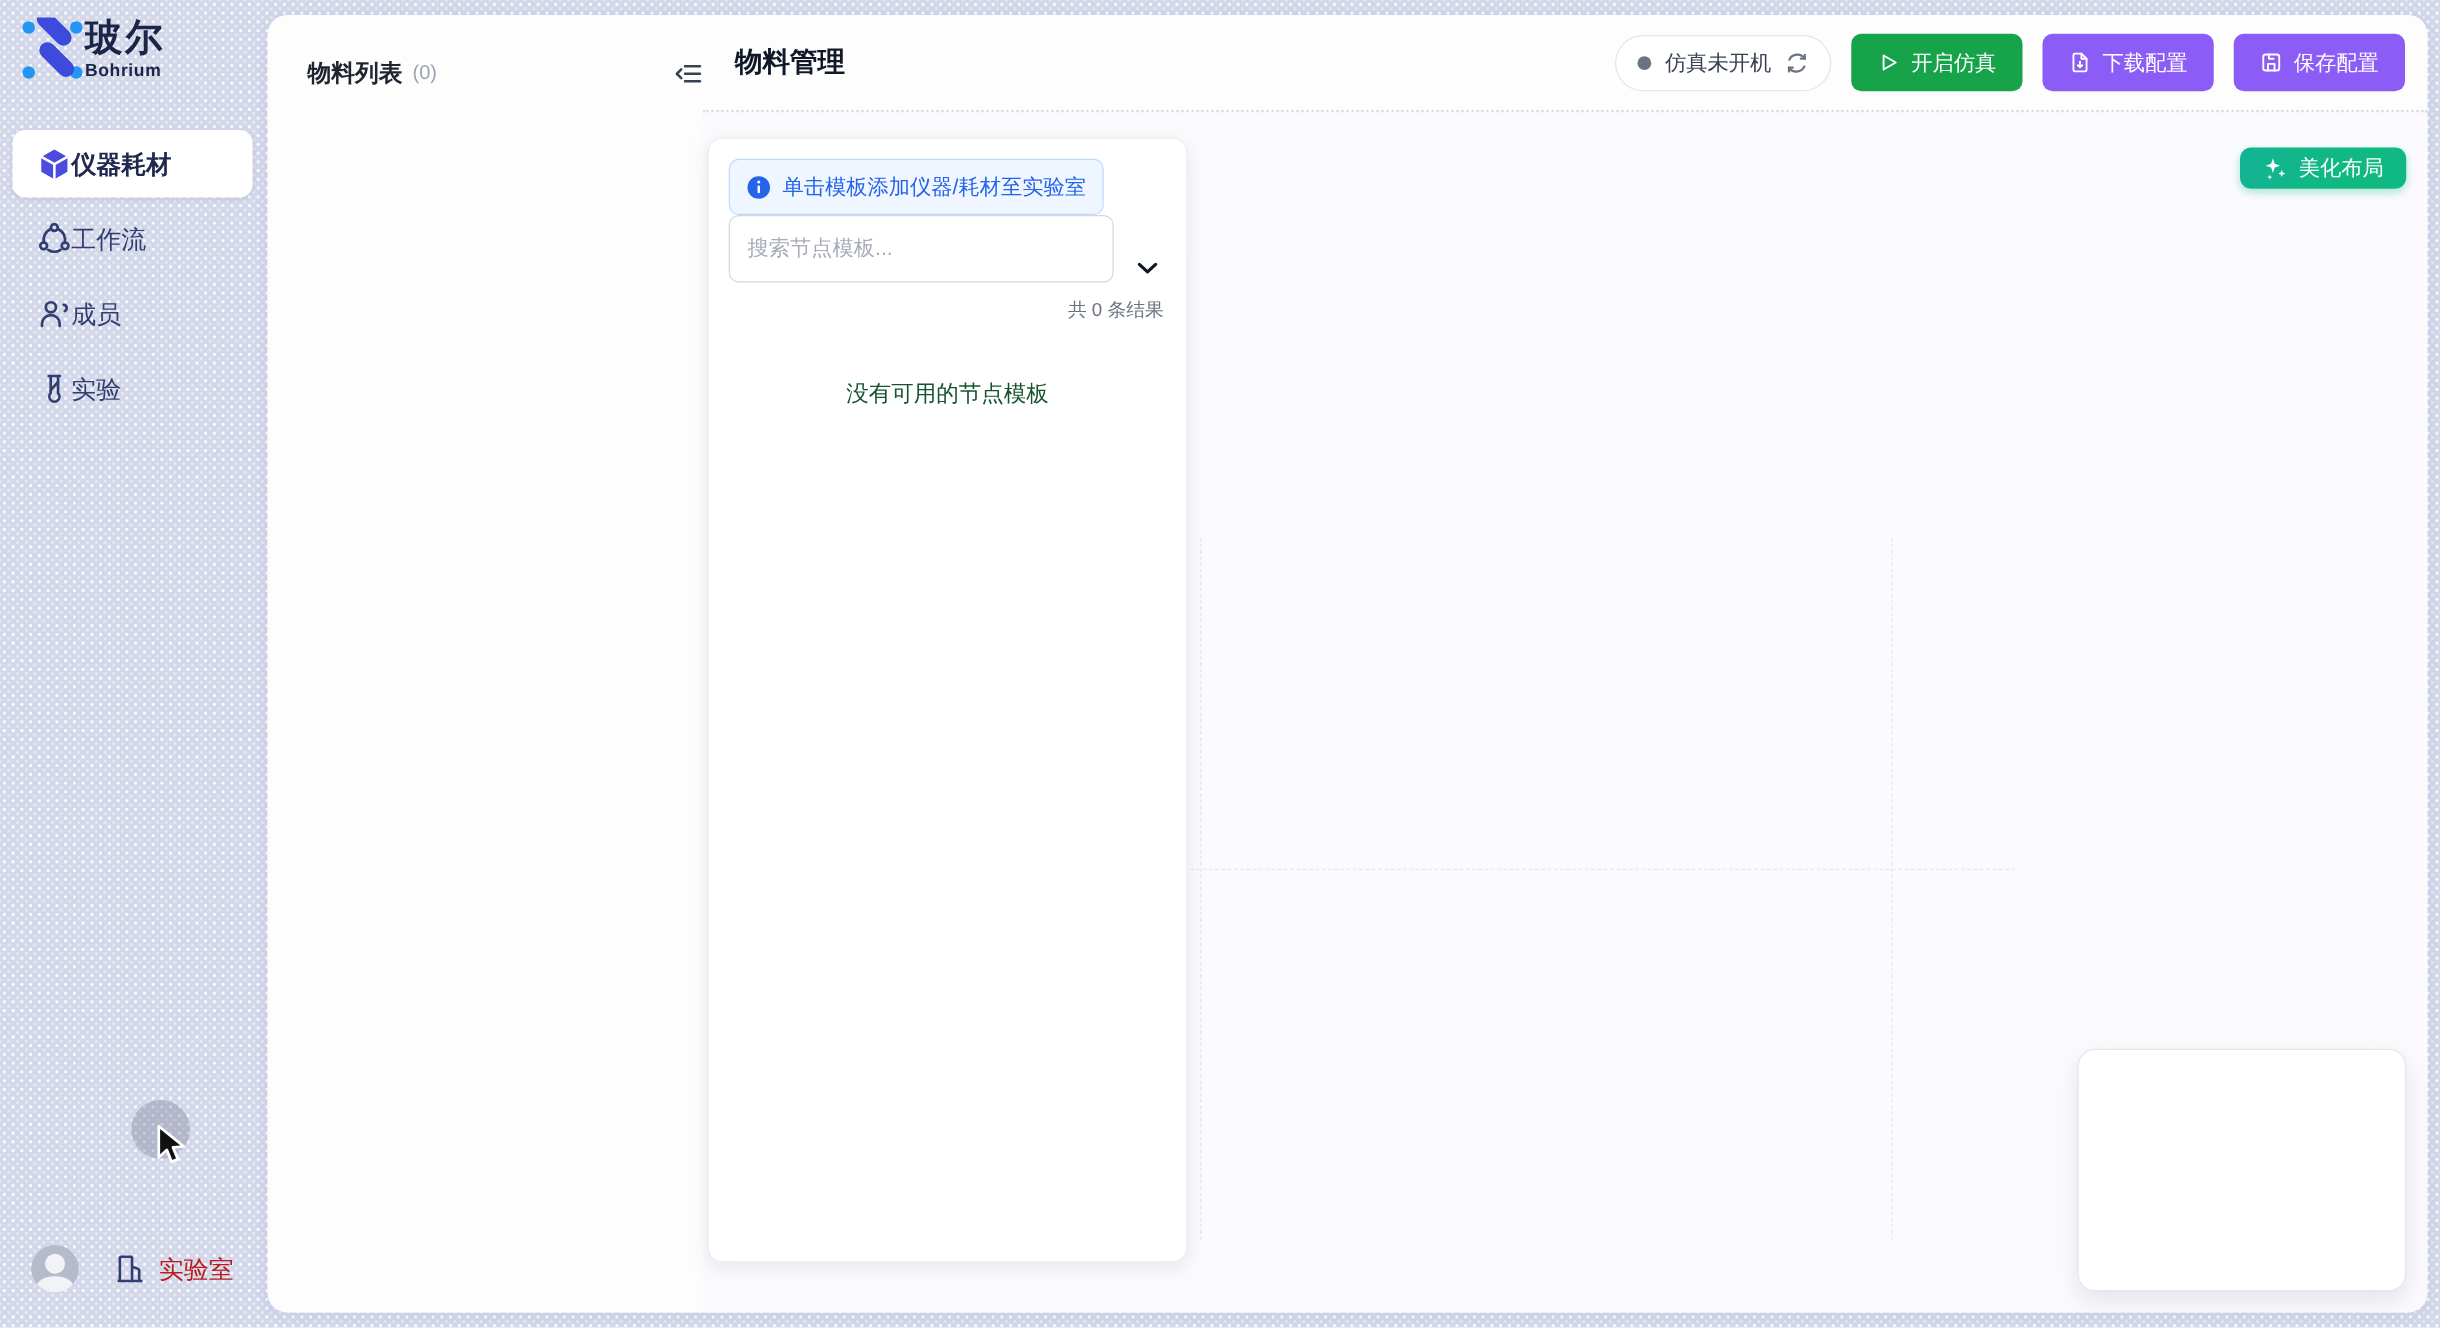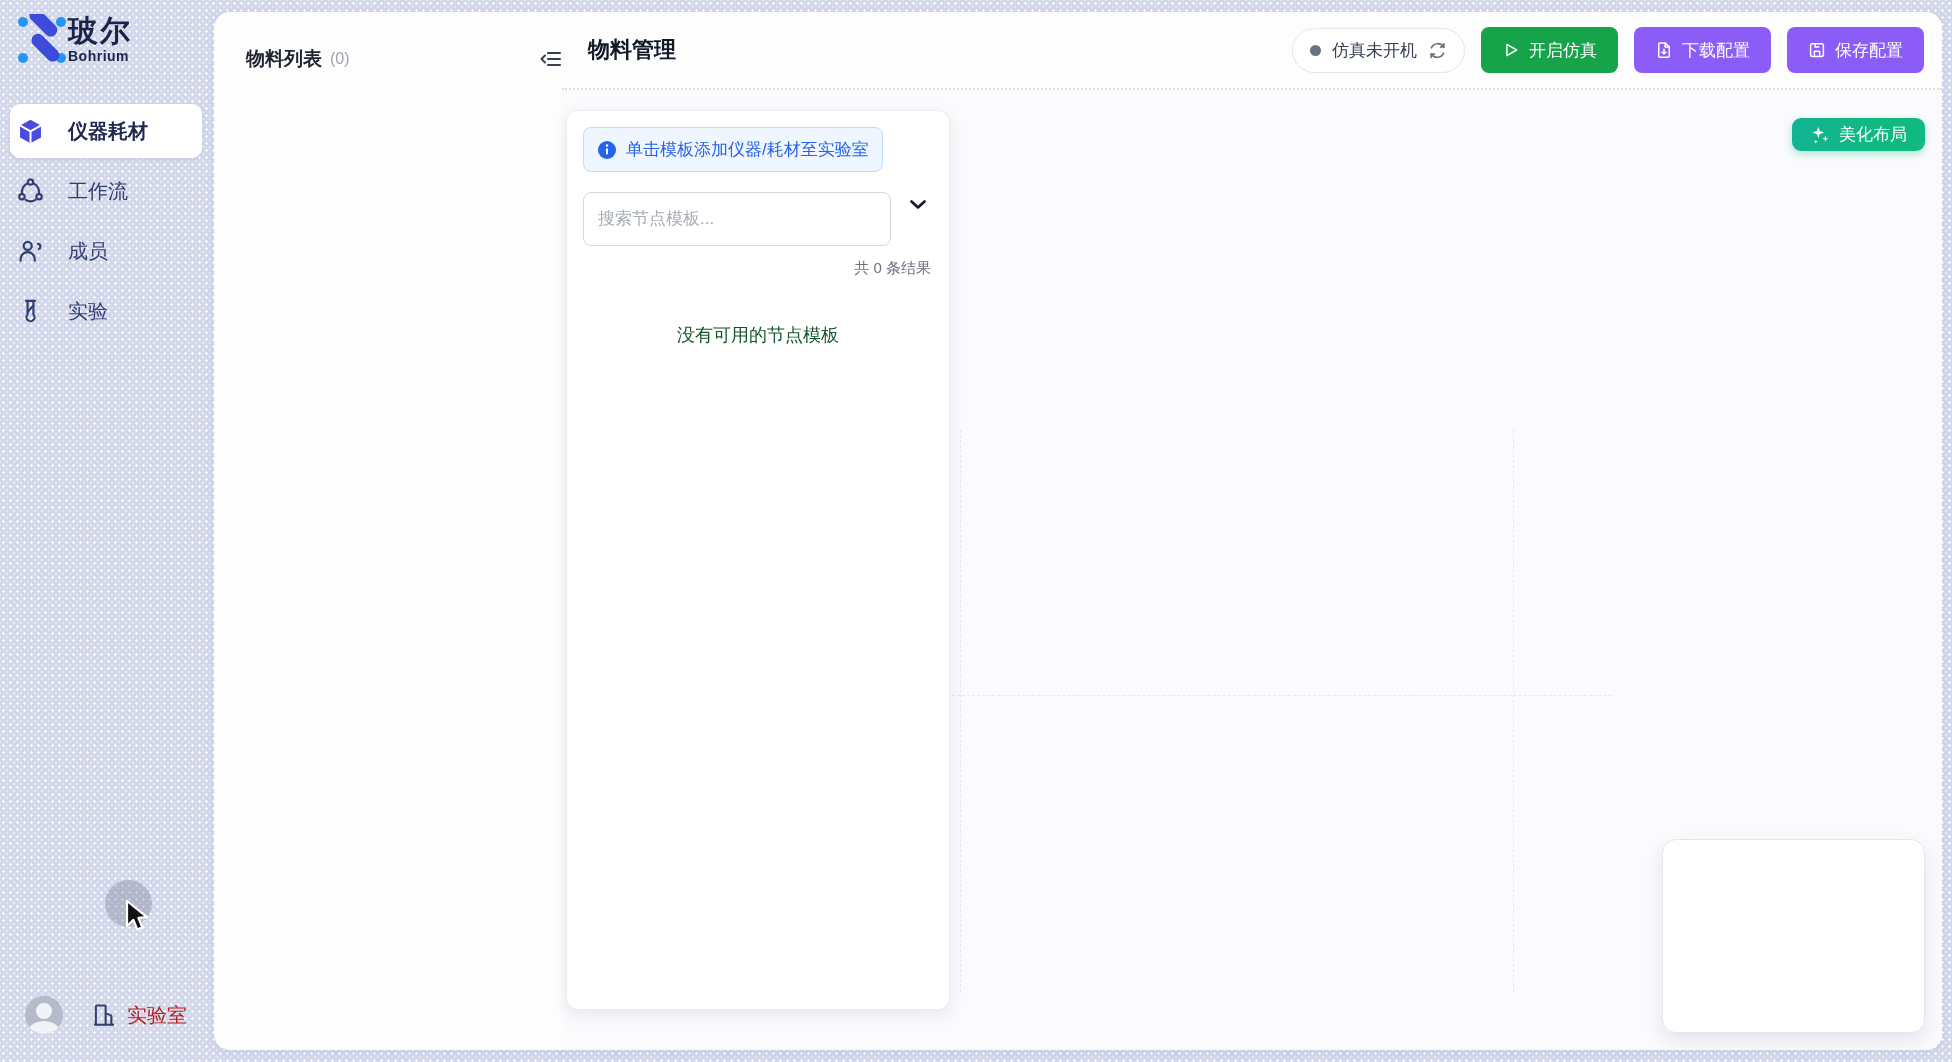--- a/index.html
+++ b/index.html
@@ -16,22 +16,22 @@
   }
 
   
   .sidebar { position:absolute; left:0; top:0; width:214px; height:1062px; }
   .logo-row { position:absolute; left:16px; top:14px; display:flex; align-items:center; }
   .logo-mark { width:52px; height:52px; }
   .brand-name { font-size:30px; font-weight:bold; color:#1b2547; line-height:30px; letter-spacing:2px; }
   .brand-sub { font-size:14px; font-weight:bold; color:#1b2547; margin-top:2px; letter-spacing:.5px; }
 
   .menu { position:absolute; left:10px; right:12px; top:104px; }
-  .menu-item { height:54px; margin-bottom:6px; display:flex; align-items:center; gap:24px;
-               padding-left:7px; border-radius:10px; color:#333e70; font-size:20px; cursor:pointer; }
+  .menu-item { height:54px; margin-bottom:6px; display:flex; align-items:center; 
+               padding-left:20px; border-radius:10px; color:#333e70; font-size:20px; cursor:pointer; }
   .menu-item .mi-icon { width:27px; height:27px; flex:0 0 27px; display:flex; }
   .menu-item.active { background:#fff; box-shadow:0 1px 4px rgba(70,80,130,.14); color:#21294e; font-weight:bold; }
 
   .sidebar-footer { position:absolute; left:25px; bottom:28px; display:flex; align-items:center; }
   .avatar { width:38px; height:38px; border-radius:50%; background:#b6bbcb; position:relative; overflow:hidden; }
   .avatar .head { position:absolute; left:11px; top:7px; width:16px; height:16px; border-radius:50%; background:#f2f3f7; }
   .avatar .body { position:absolute; left:4px; top:25px; width:30px; height:18px; border-radius:50%; background:#f2f3f7; }
   .lab-entry { display:flex; align-items:center; gap:10px; margin-left:28px; color:#b91c1c; font-size:20px; cursor:pointer; }
 
   .cursor-halo { position:absolute; left:105px; top:880px; width:47px; height:47px; border-radius:50%;
@@ -76,21 +76,21 @@
   .guide-v { border-left:1px dashed #e7e7f0; width:0; }
   .guide-h { border-top:1px dashed #e7e7f0; height:0; }
 
   
   .template-panel { position:absolute; left:4px; top:20px; width:384px; height:900px;
                     background:#fff; border:1px solid #ececf1; border-radius:12px;
                     box-shadow:0 5px 16px rgba(100,105,140,.13); padding:16px; }
   .info-chip { display:inline-flex; align-items:center; gap:9px; padding:10px 13px;
                background:#eff6ff; border:1px solid #bfdbfe; border-radius:8px;
                color:#2563eb; font-size:17px; }
-  .search-row { display:flex; align-items:flex-start; margin-top:20px; }
+  .search-row { display:flex; align-items:flex-end; }
   .search-input { width:308px; height:54px; border:1px solid #d5d7de; border-radius:8px;
                   padding:0 14px; font-size:17px; color:#374151; outline:none;
                   font-family:inherit; background:#fff; }
   .search-input::placeholder { color:#a6abb8; }
   .dropdown-toggle { margin-left:15px; width:24px; height:24px; display:flex; cursor:pointer; }
   .result-count { margin-top:13px; text-align:right; font-size:15px; color:#6b7280; padding-right:2px; }
   .empty-text { margin-top:45px; text-align:center; font-size:18px; color:#14532d; }
 
   .beautify-btn { position:absolute; top:28px; right:17px; height:33px; display:flex; align-items:center;
                   gap:9px; padding:0 18px; border:none; border-radius:9px; color:#fff; font-size:17px;

